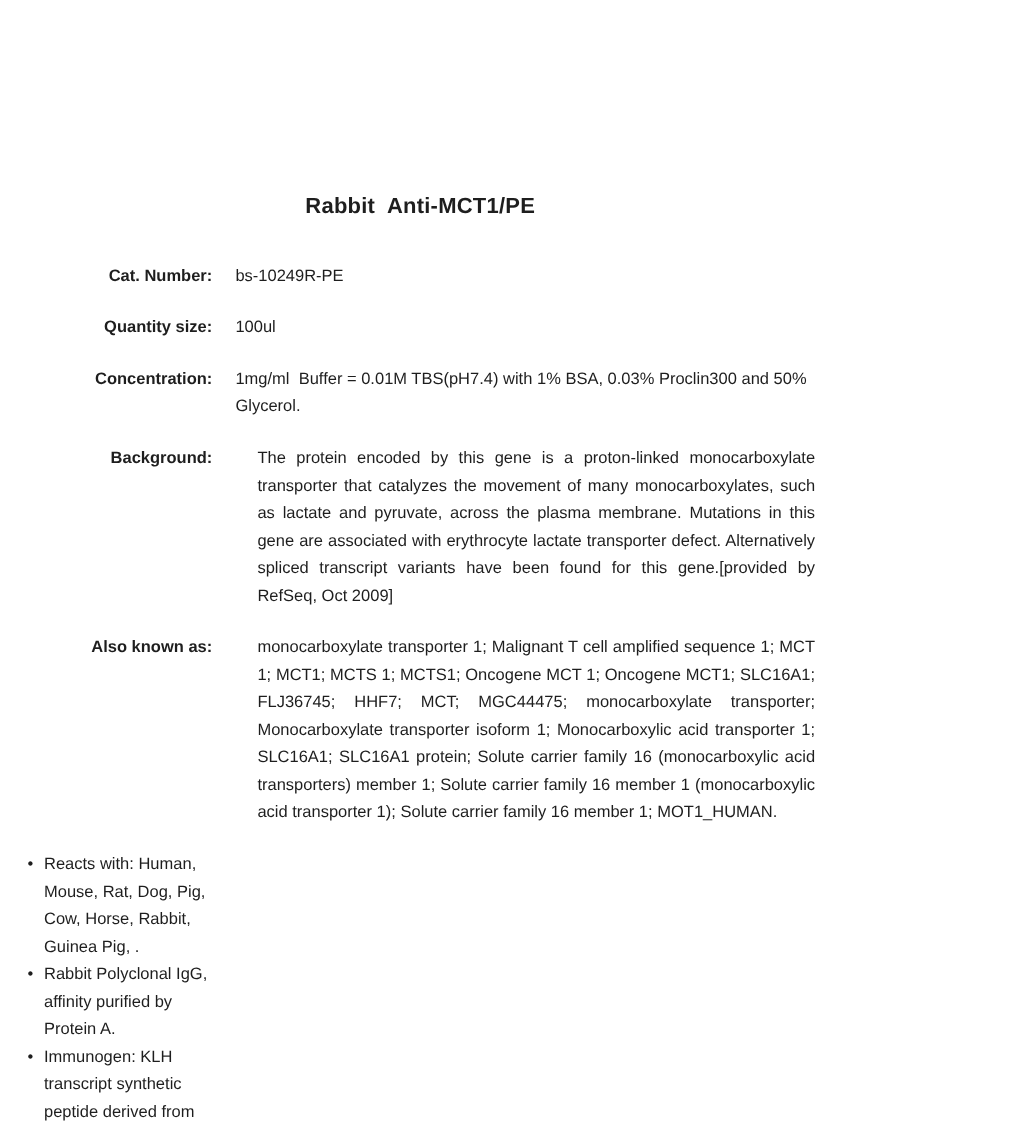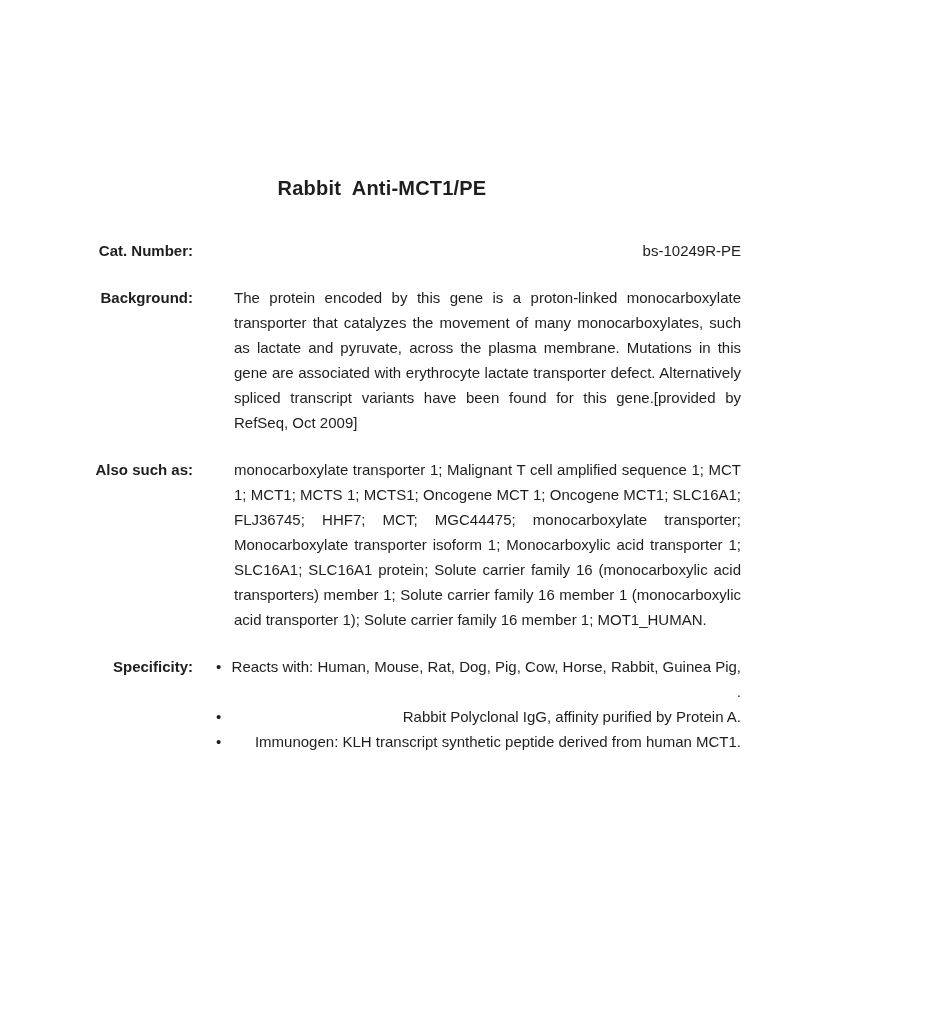--- a/index.html
+++ b/index.html
@@ -38,21 +38,21 @@
     margin-bottom: 22px;
     font-size: 15px;
     line-height: 25px;
   }
   .label {
     font-weight: bold;
     text-align: right;
     white-space: nowrap;
   }
   .value {
-    text-align: right;
+    text-align: left;
   }
   .value.justify {
     text-align: justify;
     margin-left: 20px;
   }
   .value.pre {
     white-space: pre-wrap;
   }
   ul.bullets {
     margin: 0;
@@ -77,34 +77,41 @@
 
   <h1 class="title">Rabbit  Anti-MCT1/PE</h1>
 
   <section class="rows">
 
     <div class="row">
       <div class="label">Cat. Number:</div>
       <div class="value">bs-10249R-PE</div>
     </div>
 
+    <div class="row">
+      <div class="label">Quantity size:</div>
+      <div class="value">100ul</div>
+    </div>
 
+    <div class="row">
+      <div class="label">Concentration:</div>
+      <div class="value pre">1mg/ml  Buffer = 0.01M TBS(pH7.4) with 1% BSA, 0.03% Proclin300 and 50% Glycerol.</div>
+    </div>
 
     <div class="row">
       <div class="label">Background:</div>
       <div class="value justify">The protein encoded by this gene is a proton-linked monocarboxylate transporter that catalyzes the movement of many monocarboxylates, such as lactate and pyruvate, across the plasma membrane. Mutations in this gene are associated with erythrocyte lactate transporter defect. Alternatively spliced transcript variants have been found for this gene.[provided by RefSeq, Oct 2009]</div>
     </div>
 
     <div class="row">
-      <div class="label">Also such as:</div>
+      <div class="label">Also known as:</div>
       <div class="value justify">monocarboxylate transporter 1; Malignant T cell amplified sequence 1; MCT 1; MCT1; MCTS 1; MCTS1; Oncogene MCT 1; Oncogene MCT1; SLC16A1; FLJ36745; HHF7; MCT; MGC44475; monocarboxylate transporter; Monocarboxylate transporter isoform 1; Monocarboxylic acid transporter 1; SLC16A1; SLC16A1 protein; Solute carrier family 16 (monocarboxylic acid transporters) member 1; Solute carrier family 16 member 1 (monocarboxylic acid transporter 1); Solute carrier family 16 member 1; MOT1_HUMAN.</div>
     </div>
 
     <div class="row">
-      <div class="label">Specificity:</div>
       <div class="value">
         <ul class="bullets">
           <li>Reacts with: Human, Mouse, Rat, Dog, Pig, Cow, Horse, Rabbit, Guinea Pig, .</li>
           <li>Rabbit Polyclonal IgG, affinity purified by Protein A.</li>
           <li>Immunogen: KLH transcript synthetic peptide derived from human MCT1.</li>
         </ul>
       </div>
     </div>
 
   </section>

